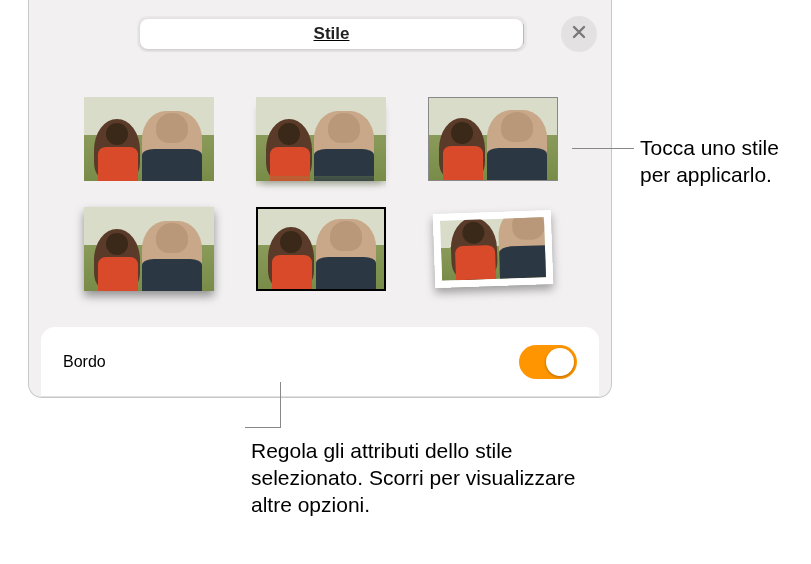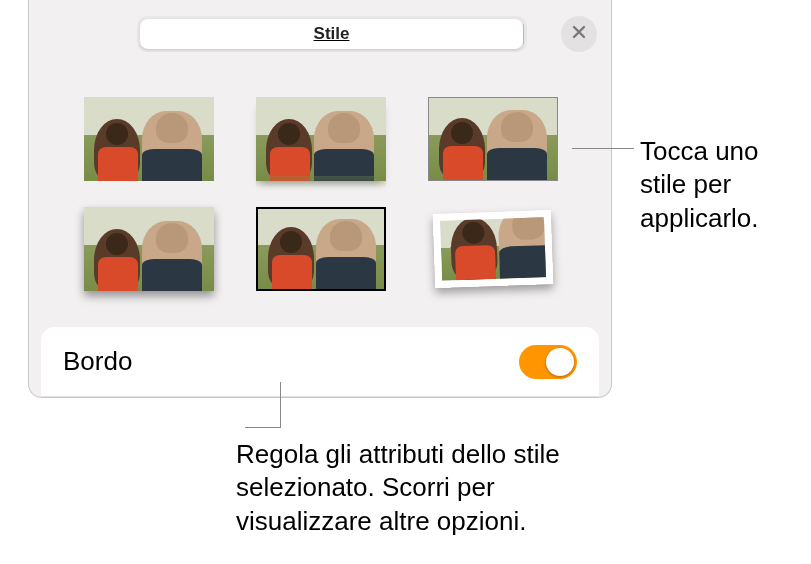--- a/index.html
+++ b/index.html
@@ -180,21 +180,21 @@
     height: 70px;
     background: #fff;
     border-radius: 14px 14px 0 0;
     padding: 14px 22px;
     display: flex;
     align-items: center;
     justify-content: space-between;
     border-bottom: 1px solid #e0e0e0;
   }
   .opt-label {
-    font-size: 26px;
+    font-size: 16px;
     color: #000;
   }
   .toggle {
     width: 58px;
     height: 34px;
     background: #ff9500;
     border-radius: 17px;
     position: relative;
     cursor: pointer;
   }
@@ -202,26 +202,26 @@
     content: "";
     position: absolute;
     right: 3px; top: 3px;
     width: 28px; height: 28px;
     background: #fff;
     border-radius: 50%;
     box-shadow: 0 1px 3px rgba(0,0,0,0.3);
   }
   .callout {
     position: absolute;
-    font-size: 26px;
+    font-size: 21px;
     line-height: 1.28;
     color: #000;
   }
   .callout-1 { left: 640px; top: 135px; width: 160px; }
-  .callout-2 { left: 236px; top: 438px; width: 330px; }
+  .callout-2 { left: 251px; top: 438px; width: 330px; }
   .line {
     position: absolute;
     background: #888;
     height: 1px;
   }
   .line-1 { left: 572px; top: 148px; width: 62px; }
   .line-2a { left: 280px; top: 382px; width: 1px; height: 45px; background:#888; }
   .line-2b { left: 245px; top: 427px; width: 36px; }
 </style>
 </head>

